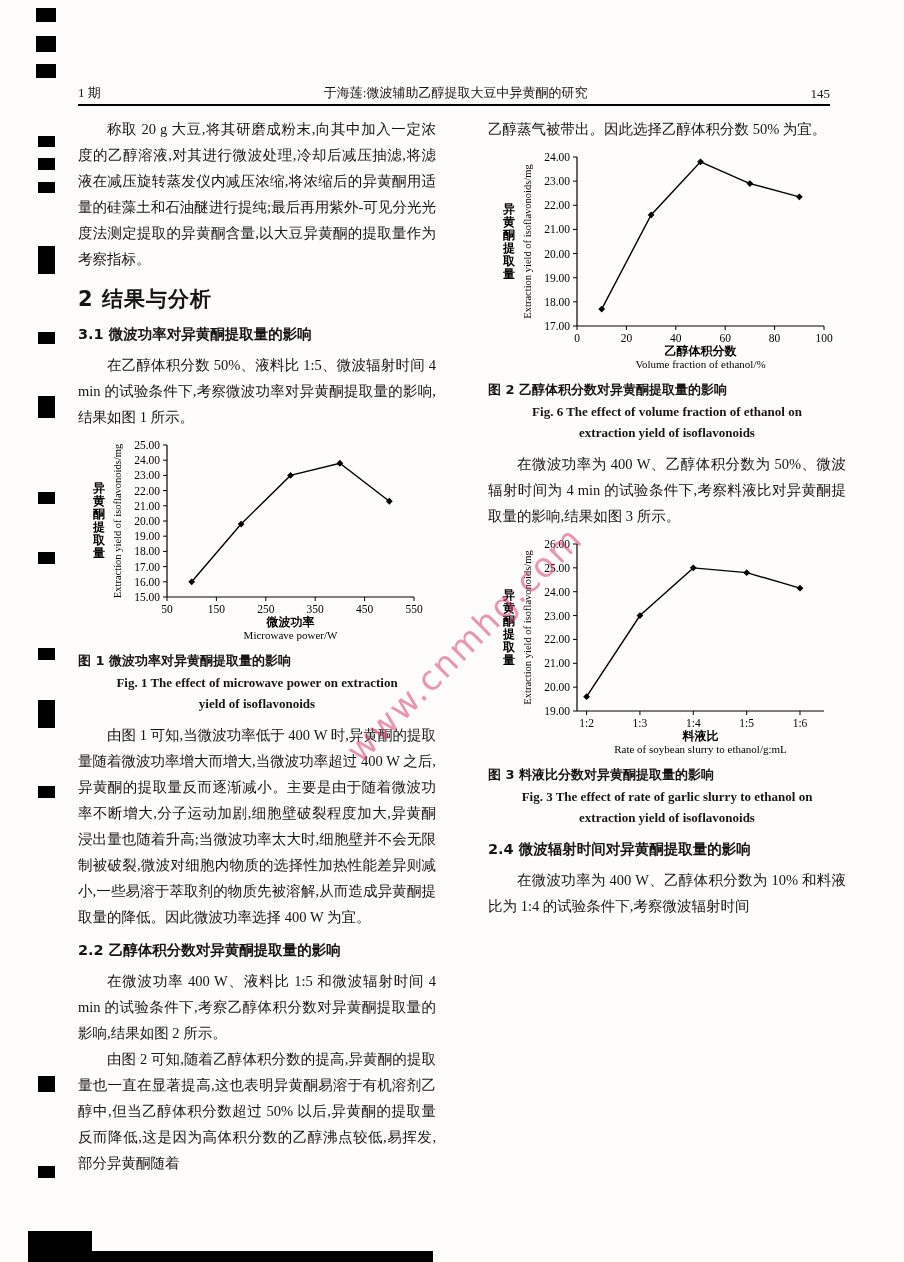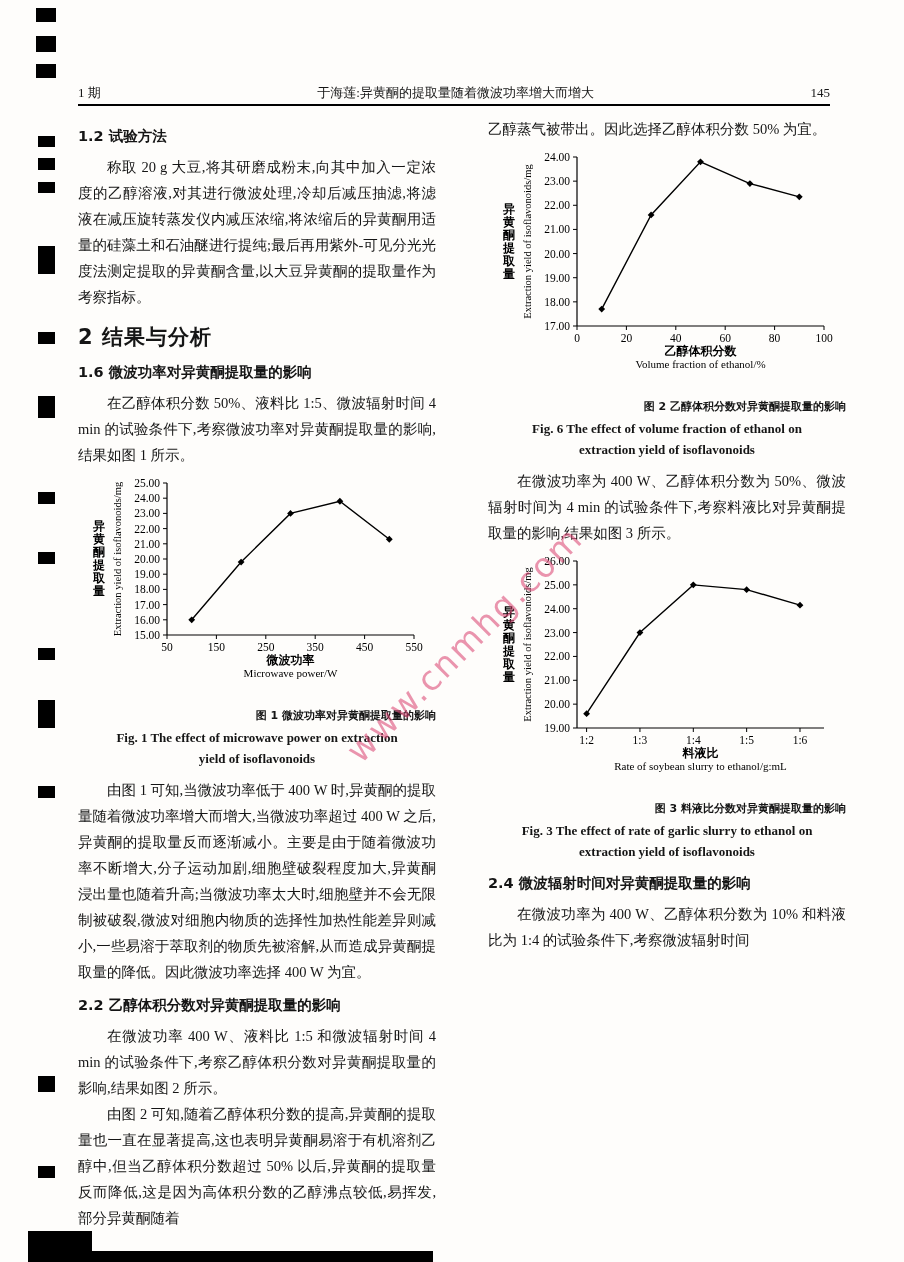--- a/index.html
+++ b/index.html
@@ -4,43 +4,42 @@
 <style>
   * { margin:0; padding:0; box-sizing:border-box; }
   html,body { background:#e9e9e9; }
   .page {
     position:relative; width:904px; height:1262px; margin:0 auto;
     background:#fefdfb; overflow:hidden; color:#151515;
     font-family:"Liberation Serif","DejaVu Serif",serif;
   }
   .header {
     position:absolute; left:78px; top:84px; width:752px;
-    display:flex; justify-content:space-between; align-items:center;
+    display:flex; justify-content:space-between; align-items:flex-end;
     font-size:13px;
   }
   .header-rule { position:absolute; left:78px; top:104px; width:752px; height:2px; background:#000; }
   .col { position:absolute; top:116px; font-size:14.5px; line-height:26px; text-align:justify; }
   .col-left  { left:78px;  width:358px; }
   .col-right { left:488px; width:358px; }
   .para { text-indent:2em; }
   .para.no-indent { text-indent:0; }
   .h-main {
     font-size:21px; font-weight:bold; margin:14px 0 9px;
     font-family:"DejaVu Sans","Liberation Sans",sans-serif; letter-spacing:1px;
   }
   .h-sub {
     font-size:14.5px; font-weight:bold; margin:7px 0 5px;
     font-family:"DejaVu Sans","Liberation Sans",sans-serif;
   }
   .figure { margin:6px 0 8px; text-align:center; }
   .figure svg { display:inline-block; }
   .cap-cn {
-    font-weight:bold; text-align:right; font-size:11px; line-height:23px;
+    font-weight:bold; text-align:left; font-size:13px; line-height:23px;
     font-family:"DejaVu Sans","Liberation Sans",sans-serif;
-    margin-top:17px;
   }
   .cap-en {
     font-weight:bold; text-align:center; font-size:13px; line-height:21px;
     font-family:"Liberation Serif","DejaVu Serif",serif;
   }
   .watermark {
     position:absolute; left:338px; top:742px;
     transform:rotate(-45deg); transform-origin:0 0;
     font-family:"DejaVu Sans","Liberation Sans",sans-serif;
     font-size:34px; letter-spacing:2px; color:rgba(216,62,110,0.55);
@@ -72,31 +71,30 @@
       <div style="position: absolute; left: 38px; top: 1076px; width: 17px; height: 16px; background: rgb(0, 0, 0);"></div>
       <div style="position: absolute; left: 38px; top: 1166px; width: 17px; height: 12px; background: rgb(0, 0, 0);"></div>
     </div>
   <div class="corner-blob"></div>
   <div class="bottom-bar"></div>
 
   <div class="watermark">www.cnmhg.com</div>
 
   <div class="header">
     <span>1 期</span>
-    <span>于海莲:异黄酮的提取量随着微波功率增大而增大</span>
+    <span>于海莲:微波辅助乙醇提取大豆中异黄酮的研究</span>
     <span>145</span>
   </div>
   <div class="header-rule"></div>
 
   <div class="col col-left">
-    <div class="h-sub">1.2  试验方法</div>
     <p class="para">称取 20 g 大豆,将其研磨成粉末,向其中加入一定浓度的乙醇溶液,对其进行微波处理,冷却后减压抽滤,将滤液在减压旋转蒸发仪内减压浓缩,将浓缩后的异黄酮用适量的硅藻土和石油醚进行提纯;最后再用紫外-可见分光光度法测定提取的异黄酮含量,以大豆异黄酮的提取量作为考察指标。</p>
 
     <div class="h-main">2  结果与分析</div>
-    <div class="h-sub">1.6  微波功率对异黄酮提取量的影响</div>
+    <div class="h-sub">3.1  微波功率对异黄酮提取量的影响</div>
     <p class="para">在乙醇体积分数 50%、液料比 1:5、微波辐射时间 4 min 的试验条件下,考察微波功率对异黄酮提取量的影响,结果如图 1 所示。</p>
 
     <figure class="figure">
       <svg id="chart-fig1" width="345" height="205">
           <line x1="82" y1="9" x2="82" y2="161" stroke="#000" stroke-width="1.2"></line>
           <line x1="82" y1="161" x2="329" y2="161" stroke="#000" stroke-width="1.2"></line>
           <line x1="78" y1="161" x2="82" y2="161" stroke="#000" stroke-width="1"></line>
           <text x="75" y="165" text-anchor="end" font-size="11.5" font-family="Liberation Serif, DejaVu Serif, serif">15.00</text>
           <line x1="78" y1="145.8" x2="82" y2="145.8" stroke="#000" stroke-width="1"></line>
           <text x="75" y="149.8" text-anchor="end" font-size="11.5" font-family="Liberation Serif, DejaVu Serif, serif">16.00</text>

